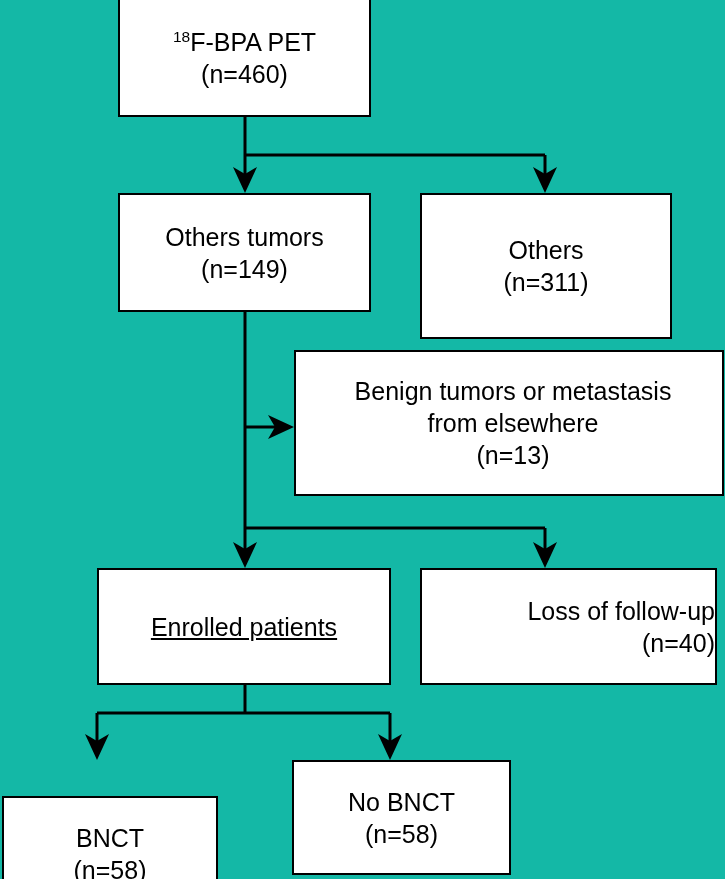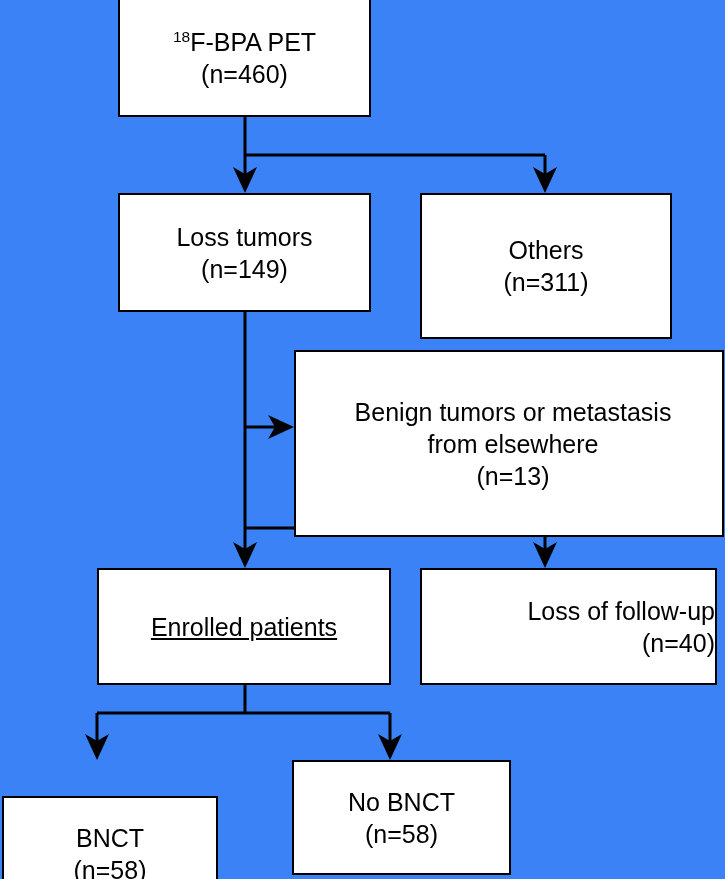--- a/index.html
+++ b/index.html
@@ -4,21 +4,21 @@
 <style>
   html, body {
     margin: 0;
     padding: 0;
     background: #ffffff;
   }
   #flowchart {
     position: relative;
     width: 725px;
     height: 879px;
-    background: #3b82f6;
+    background: #14b8a6;
     font-family: "Liberation Sans", sans-serif;
     overflow: hidden;
   }
   .node {
     position: absolute;
     box-sizing: border-box;
     border: 2px solid #000000;
     background: #ffffff;
     display: flex;
     flex-direction: column;
@@ -88,30 +88,30 @@
     <line x1="390" y1="713" x2="390" y2="743"></line>
     <polygon points="390,760 378,734 390,741 402,734"></polygon>
   </svg>
 
   <div class="node" style="left:118px; top:-2px; width:253px; height:119px;">
     <span class="line1"><sup>18</sup><span>F-BPA PET</span></span>
     <span class="line2">(n=460)</span>
   </div>
 
   <div class="node" style="left:118px; top:193px; width:253px; height:119px;">
-    <span class="line1">Loss tumors</span>
+    <span class="line1">Others tumors</span>
     <span class="line2">(n=149)</span>
   </div>
 
   <div class="node" style="left:420px; top:193px; width:252px; height:146px;">
     <span class="line1">Others</span>
     <span class="line2">(n=311)</span>
   </div>
 
-  <div class="node" style="left:294px; top:350px; width:430px; height:187px;padding-left:8px;">
+  <div class="node" style="left:294px; top:350px; width:430px; height:146px;padding-left:8px;">
     <span class="line1">Benign tumors or metastasis</span>
     <span class="line2">from elsewhere</span>
     <span class="line3">(n=13)</span>
   </div>
 
   <div class="node" style="left:97px; top:568px; width:294px; height:117px;text-decoration:underline;">
     <span class="line1">Enrolled patients</span>
   </div>
 
   <div class="node" style="left:420px; top:568px; width:297px; height:117px;align-items:flex-end;">

